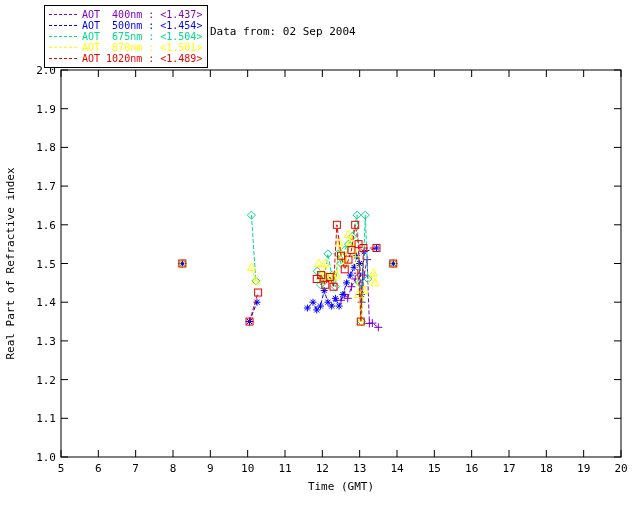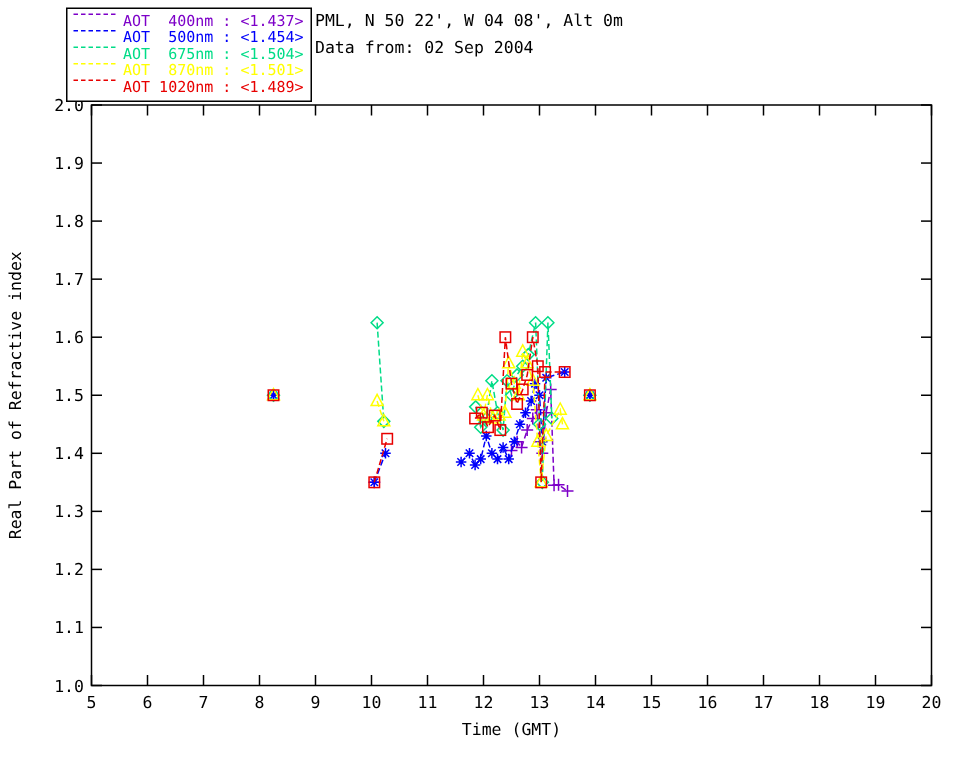--- a/index.html
+++ b/index.html
@@ -4,36 +4,35 @@
 <style>
   html,body{margin:0;padding:0;background:#ffffff;}
   .screen{
     position:relative;width:640px;height:512px;background:#ffffff;overflow:hidden;
     font-family:"DejaVu Sans Mono","Liberation Mono",monospace;color:#000;
   }
   .legend-box{
     position:absolute;left:44px;top:5px;border:1px solid #000;background:#fff;
     padding:3px 5px 3px 4px;font-size:10px;line-height:11px;white-space:pre;
   }
-  .legend-row{display:flex;height:11px;}
+  .legend-row{display:flex;align-items:center;height:11px;}
   .legend-sample{display:inline-block;width:28px;height:0;border-top:1px dashed;margin-right:5px;}
   .legend-text{white-space:pre;font-size:10px;}
   .hdr{position:absolute;left:210px;font-size:11px;white-space:pre;}
   .hdr1{top:7px;}
   .hdr2{top:25px;}
   svg text{font-family:"DejaVu Sans Mono","Liberation Mono",monospace;font-size:11px;fill:#000;}
 </style>
 </head>
 <body>
 
 <div class="screen">
 
   <div class="legend-box"><div class="legend-row"><span class="legend-sample" style="border-top-color: rgb(125, 0, 200);"></span><span class="legend-text" style="color: rgb(125, 0, 200);">AOT  400nm : &lt;1.437&gt;</span></div><div class="legend-row"><span class="legend-sample" style="border-top-color: rgb(0, 0, 250);"></span><span class="legend-text" style="color: rgb(0, 0, 250);">AOT  500nm : &lt;1.454&gt;</span></div><div class="legend-row"><span class="legend-sample" style="border-top-color: rgb(0, 220, 135);"></span><span class="legend-text" style="color: rgb(0, 220, 135);">AOT  675nm : &lt;1.504&gt;</span></div><div class="legend-row"><span class="legend-sample" style="border-top-color: rgb(255, 255, 0);"></span><span class="legend-text" style="color: rgb(255, 255, 0);">AOT  870nm : &lt;1.501&gt;</span></div><div class="legend-row"><span class="legend-sample" style="border-top-color: rgb(232, 0, 0);"></span><span class="legend-text" style="color: rgb(232, 0, 0);">AOT 1020nm : &lt;1.489&gt;</span></div></div>
 
-  <div class="hdr hdr1">PML, N 50 22', W 04 08', Alt 0m</div>
   <div class="hdr hdr2">Data from: 02 Sep 2004</div>
 
   <svg id="chart" width="640" height="512">
       <rect x="61" y="70" width="560" height="387" fill="none" stroke="#000" stroke-width="1"></rect>
       <g stroke="#000">
         <line x1="61" y1="457" x2="61" y2="450"></line>
         <line x1="61" y1="70" x2="61" y2="77"></line>
         <text x="61" y="472" text-anchor="middle" stroke="none">5</text>
         <line x1="98.33333333333334" y1="457" x2="98.33333333333334" y2="450"></line>
         <line x1="98.33333333333334" y1="70" x2="98.33333333333334" y2="77"></line>

